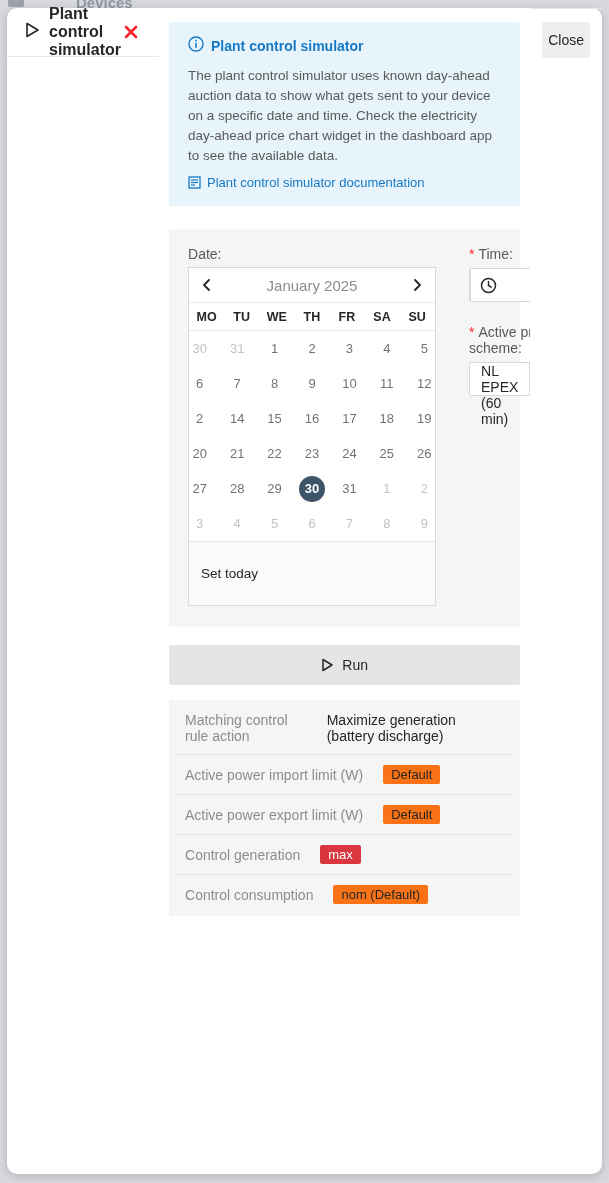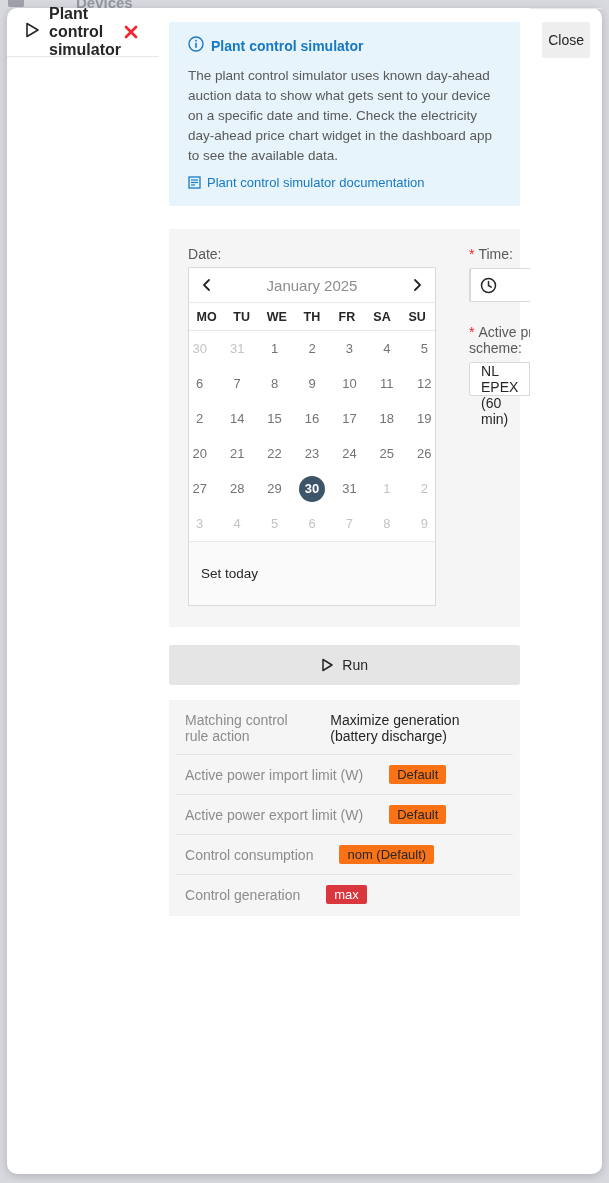--- a/index.html
+++ b/index.html
@@ -100,21 +100,21 @@
   .select-value{ flex:1; padding:0 11px; font-size:14px; color:#262626; }
   
   .run-btn{
     margin-top:18px; height:40px; width:100%;
     background:#e5e5e5; border:none; border-radius:2px; cursor:pointer;
     font-family:"Liberation Sans", sans-serif; font-size:14px; color:#262626;
     display:flex; align-items:center; justify-content:center; gap:8px;
   }
   .results-panel{ margin-top:15px; background:#f5f5f5; padding:2px 7px; }
   .result-row{
-    display:flex; align-items:center; gap:26px; padding:10px 9px; min-height:35px;
+    display:flex; align-items:center; gap:20px; padding:10px 9px; min-height:35px;
   }
   .result-row + .result-row{ border-top:1px solid #e3e3e3; }
   .result-label{ color:#8c8c8c; font-size:14px; }
   .result-value{ color:#262626; font-size:14px; }
   .badge{ font-size:13px; padding:2px 8px; border-radius:2px; white-space:nowrap; }
   .badge.gray{ background:#f97316; color:#262626; }
   .badge.red{ background:var(--badge-red); color:#fff; }
   .body-spacer{ flex:1 1 auto; }
   
   .dlg-footer{ flex:0 0 auto; border-top:1px solid #e8e8e8; padding:13px 12px 15px; }
@@ -298,26 +298,26 @@
         </div>
         <div class="result-row">
           <span class="result-label">Active power import limit (W)</span>
           <span class="badge gray">Default</span>
         </div>
         <div class="result-row">
           <span class="result-label">Active power export limit (W)</span>
           <span class="badge gray">Default</span>
         </div>
         <div class="result-row">
+          <span class="result-label">Control generation</span>
+          <span class="badge red">max</span>
+        </div>
+        <div class="result-row">
           <span class="result-label">Control consumption</span>
           <span class="badge gray">nom (Default)</span>
-        </div>
-        <div class="result-row">
-          <span class="result-label">Control generation</span>
-          <span class="badge red">max</span>
         </div>
       </div>
 
     <div class="body-spacer"></div>
   </div>
 
   <div class="dlg-footer">
     <button class="close-btn">Close</button>
   </div>
 </div>

